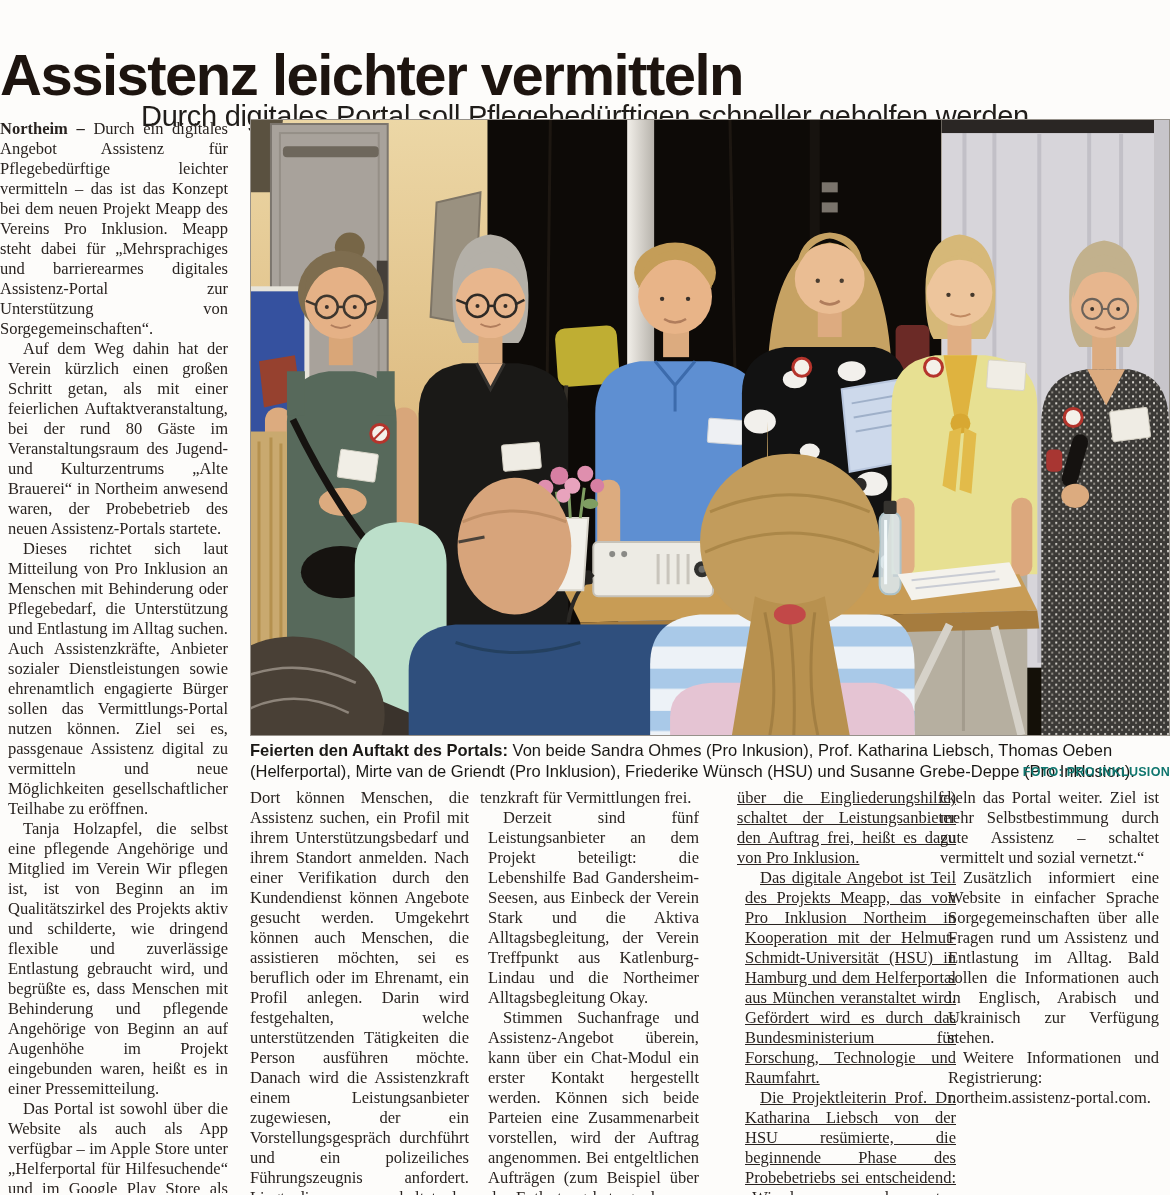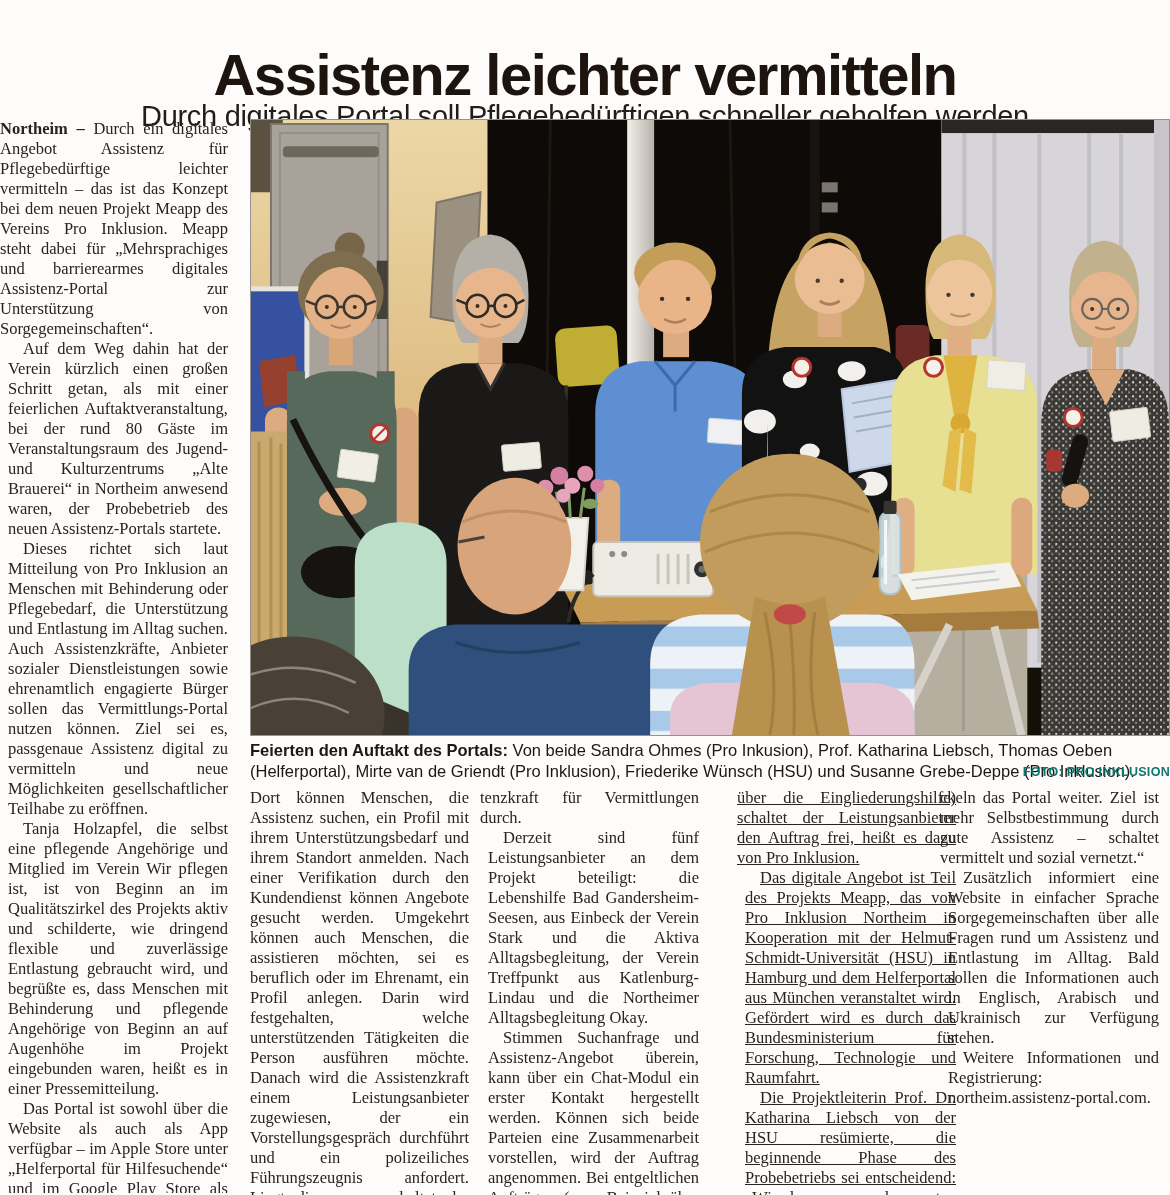--- a/index.html
+++ b/index.html
@@ -2,21 +2,21 @@
 <html lang="de"><head>
 <meta charset="utf-8">
 <style>
   html,body{margin:0;padding:0;}
   body{
     width:1170px;height:1195px;position:relative;overflow:hidden;
     background:#fdfcfa;color:#292320;
     font-family:"Liberation Serif", serif;
   }
   .headline{
-    position:absolute;top:0px;left:0;width:1170px;text-align:center;
+    position:absolute;top:0px;left:0;width:1170px;
     font-family:"Liberation Sans", sans-serif;font-weight:700;
     font-size:58px;line-height:72px;letter-spacing:-1.5px;color:#1d140f;
   }
   .subhead{
     position:absolute;top:72px;left:0;width:1170px;text-align:center;
     font-family:"Liberation Sans", sans-serif;font-weight:400;
     font-size:29px;line-height:40px;letter-spacing:-0.3px;color:#201d1a;
   }
   .col{
     position:absolute;text-align:justify;
@@ -316,21 +316,21 @@
 
 <div class="caption">
   <span class="lead">Feierten den Auftakt des Portals:</span><span> Von beide Sandra Ohmes (Pro Inkusion), Prof. Katharina Liebsch, Thomas Oeben (Helferportal), Mirte van de Griendt (Pro Inklusion), Friederike Wünsch (HSU) und Susanne Grebe-Deppe (Pro Inklusion).</span>
   <span class="credit">FOTO: PRO INKLUSION</span>
 </div>
 
 <div class="col bcol bcol2">
     <p class="">Dort können Menschen, die Assistenz suchen, ein Profil mit ihrem Unterstützungsbedarf und ihrem Standort anmelden. Nach einer Verifikation durch den Kundendienst können Angebote gesucht werden. Umgekehrt können auch Menschen, die assistieren möchten, sei es beruflich oder im Ehrenamt, ein Profil anlegen. Darin wird festgehalten, welche unterstützenden Tätigkeiten die Person ausführen möchte. Danach wird die Assistenzkraft einem Leistungsanbieter zugewiesen, der ein Vorstellungsgespräch durchführt und ein polizeiliches Führungszeugnis anfordert. Liegt dieses vor, schaltet der Leistungsanbieter die Assis-</p>
   </div>
 <div class="col bcol bcol3">
-    <p class="">tenzkraft für Vermittlungen durch.</p>
+    <p class="">tenzkraft für Vermittlungen frei.</p>
     <p class="indent">Derzeit sind fünf Leistungsanbieter an dem Projekt beteiligt: die Lebenshilfe Bad Gandersheim-Seesen, aus Einbeck der Verein Stark und die Aktiva Alltagsbegleitung, der Verein Treffpunkt aus Katlenburg-Lindau und die Northeimer Alltagsbegleitung Okay.</p>
     <p class="indent">Stimmen Suchanfrage und Assistenz-Angebot überein, kann über ein Chat-Modul ein erster Kontakt hergestellt werden. Können sich beide Parteien eine Zusammenarbeit vorstellen, wird der Auftrag angenommen. Bei entgeltlichen Aufträgen (zum Beispiel über den Entlastungsbetrag oder</p>
   </div>
 <div class="col bcol bcol4">
     <p class="">über die Eingliederungshilfe) schaltet der Leistungsanbieter den Auftrag frei, heißt es dazu von Pro Inklusion.</p>
     <p class="indent">Das digitale Angebot ist Teil des Projekts Meapp, das von Pro Inklusion Northeim in Kooperation mit der Helmut-Schmidt-Universität (HSU) in Hamburg und dem Helferportal aus München veranstaltet wird. Gefördert wird es durch das Bundesministerium für Forschung, Technologie und Raumfahrt.</p>
     <p class="indent">Die Projektleiterin Prof. Dr. Katharina Liebsch von der HSU resümierte, die beginnende Phase des Probebetriebs sei entscheidend: „Wir lernen von den ersten Nutzenden und entwi-</p>
   </div>
 <div class="col bcol bcol5">
   <div>

